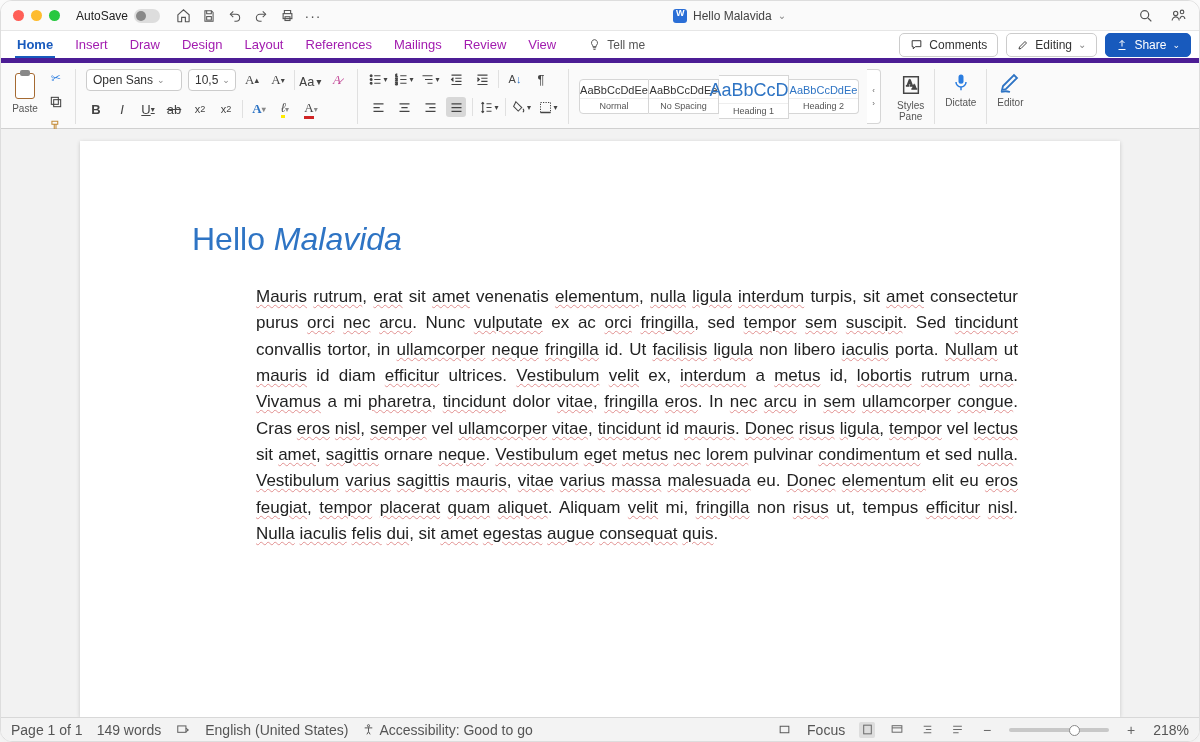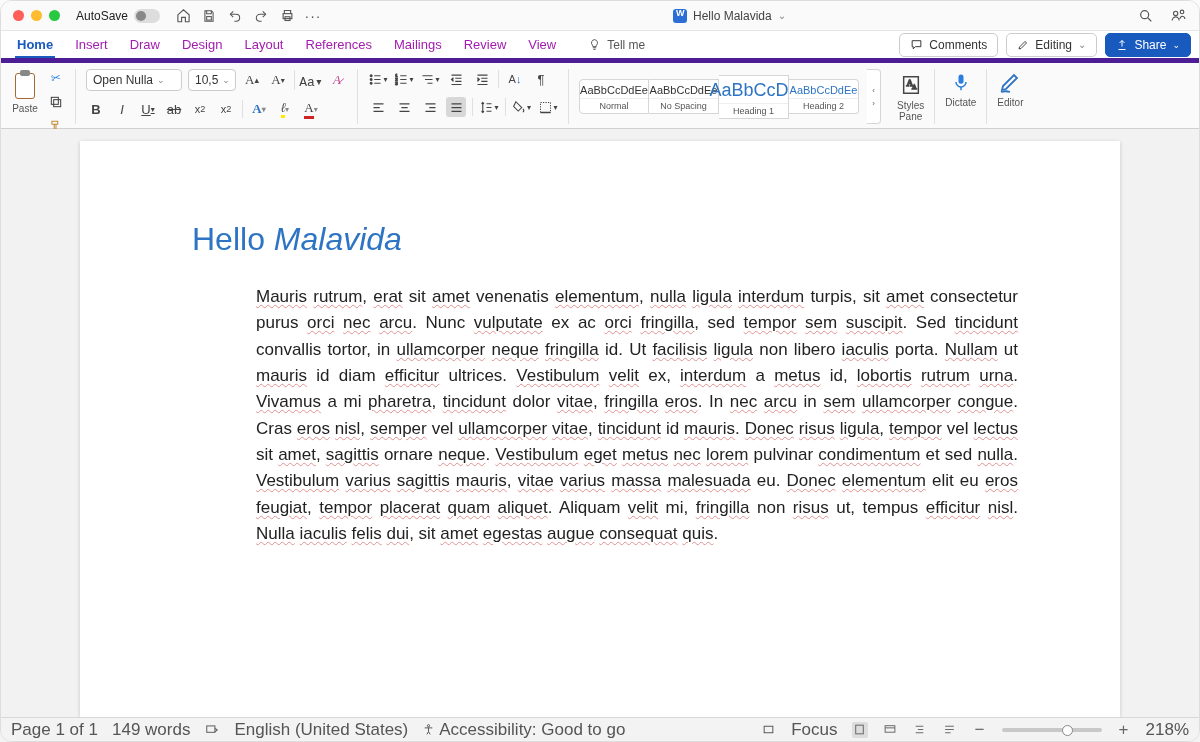--- a/index.html
+++ b/index.html
@@ -70,21 +70,21 @@
 
   
   .doc-area{ flex:1; overflow:auto; background:#f2f2f2; display:flex; justify-content:center; padding:12px 0 0 0;}
   .page{ width:1040px; background:#fff; box-shadow:0 1px 4px rgba(0,0,0,0.18); padding:80px 102px 40px 176px; }
   .doc-h1{ font-size:32px; font-weight:400; color:#2e74c4; margin:0 0 26px -64px;}
   .doc-h1 .ital{ font-style:italic; font-weight:500;}
   .doc-body{ color:#222; font-size:17px; line-height:1.55; text-align:justify;}
   .sq{ text-decoration: underline wavy rgba(200,50,50,.5); text-decoration-thickness:1px; text-underline-offset:2px;}
 
   
-  .statusbar{ height:24px; background:#f3f3f3; border-top:1px solid #d8d8d8; display:flex; align-items:center; padding:0 10px; font-size:17px; color:#555; gap:14px;}
+  .statusbar{ height:24px; background:#f3f3f3; border-top:1px solid #d8d8d8; display:flex; align-items:center; padding:0 10px; font-size:14px; color:#555; gap:14px;}
   .statusbar .spacer{flex:1;}
   .zoom-slider{ width:100px; height:4px; background:#c8c8c8; border-radius:3px; position:relative;}
   .zoom-slider::after{content:""; position:absolute; width:9px; height:9px; background:#fff; border:1px solid #888; border-radius:50%; top:-3px; left:60%;}
   .sb-ic{width:16px;height:16px;display:flex;align-items:center;justify-content:center;color:#666;}
 
   .paste-ic{position:relative;width:28px;height:32px;}
   .paste-ic .board{position:absolute;left:4px;top:4px;width:20px;height:26px;border:1.5px solid #a56a32;border-radius:3px;background:#fff;}
   .paste-ic .clip{position:absolute;left:9px;top:1px;width:10px;height:6px;background:#888;border-radius:2px;}
   .scissors{transform:rotate(-10deg);color:#2b7de0;}
   .dictate-ic{color:#2b7de0;}
@@ -227,21 +227,21 @@
               <path d="M5 4h10v5H5zM9 9v11l3-2V9"></path>
             </svg>
           </div>
       </div>
     </div>
 
     <div class="group">
       <div class="stack" style="gap:8px;">
         <div class="row">
           <div class="select-box" style="width:96px;">
-              <span>Open Nulla</span>
+              <span>Open Sans</span>
               <span class="cv">⌄</span>
             </div>
           <div class="select-box" style="width:48px;">
               <span>10,5</span>
               <span class="cv">⌄</span>
             </div>
           <div class="ic" style="font-family:serif;">A<span style="font-size:9px;vertical-align:super;">▴</span></div>
           <div class="ic" style="font-family:serif;">A<span style="font-size:8px;vertical-align:super;">▾</span></div>
           <div style="width:1px;height:20px;background:#e0e0e0;"></div>
           <div class="ic" style="font-family:Liberation Mono, monospace;align-items:flex-end;">Aa<span class="cv">▾</span></div>

